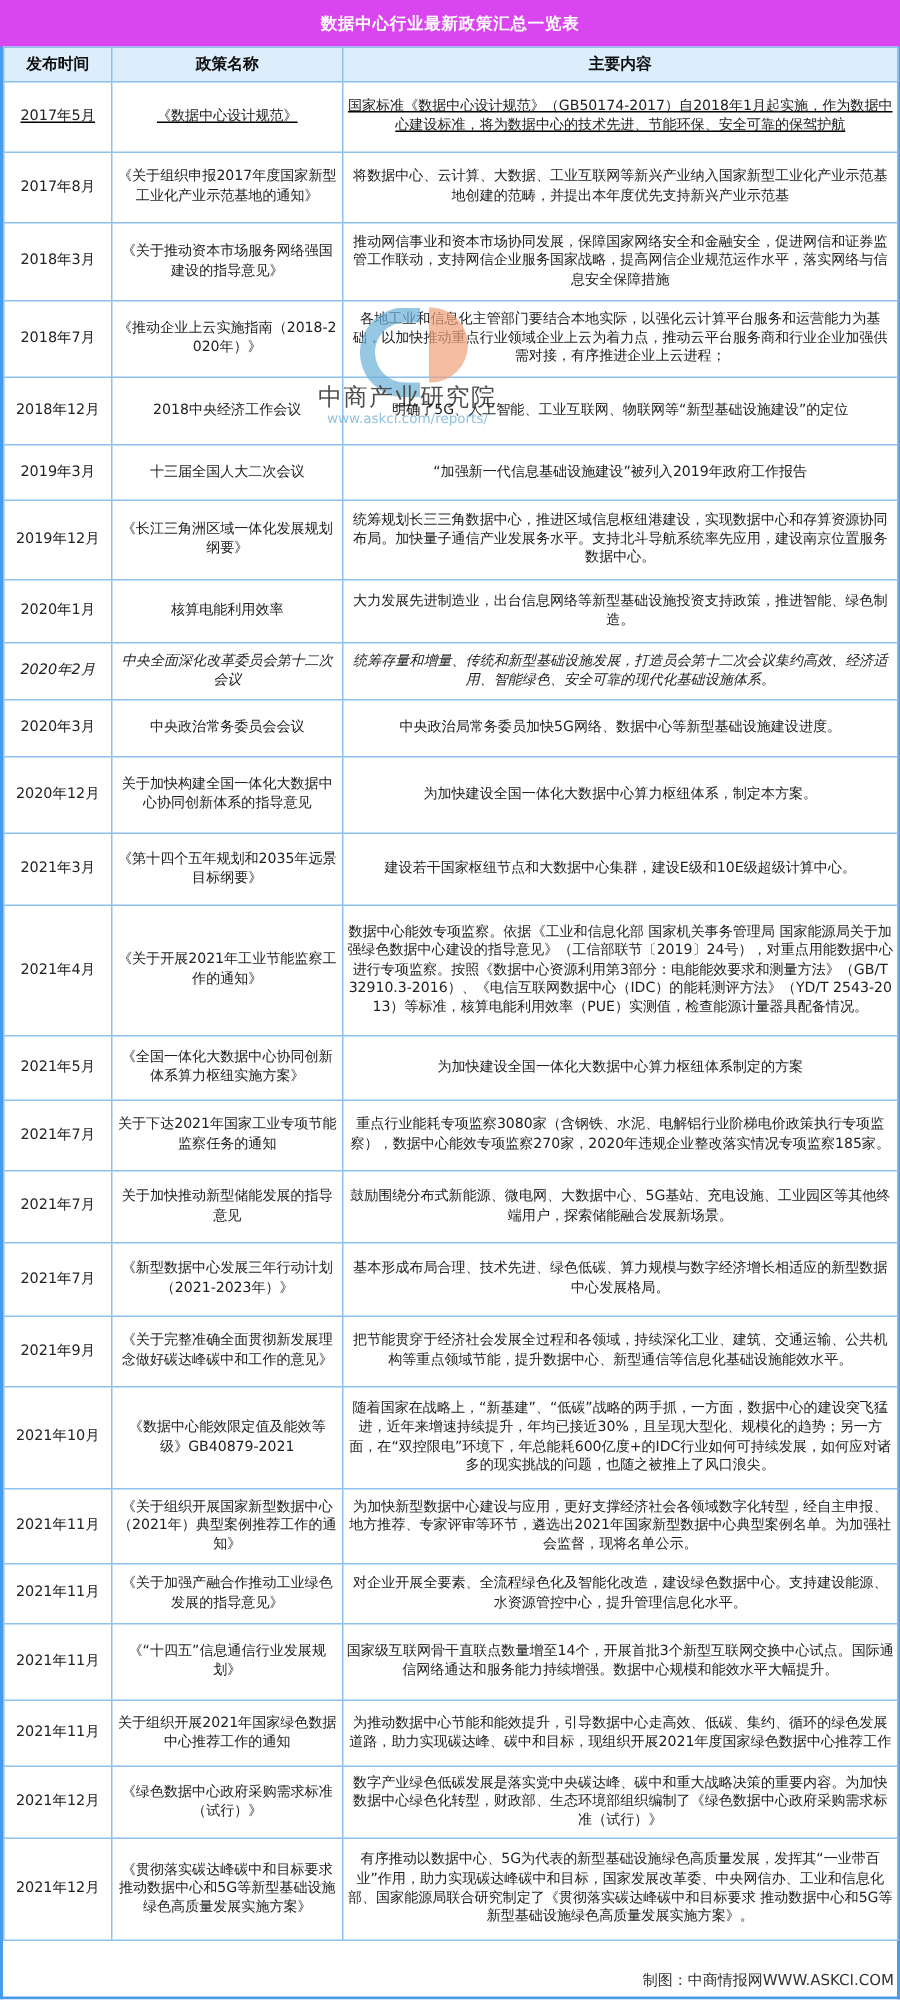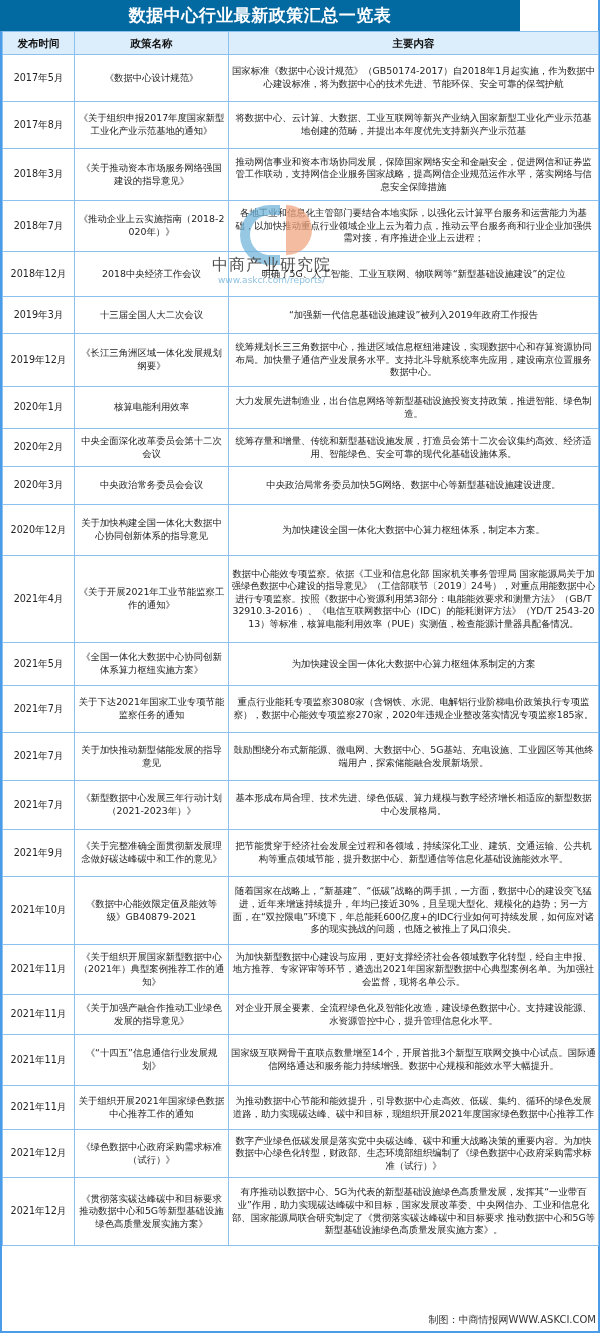--- a/index.html
+++ b/index.html
@@ -1,18 +1,18 @@
 <!DOCTYPE html>
 <html><head>
 <meta charset="utf-8">
 <style>
   html, body { margin: 0; padding: 0; background: #ffffff; }
   body { width: 600px; height: 1333px; overflow: hidden; font-family: "DejaVu Sans", "Liberation Sans", sans-serif; position: relative; }
   .frame { position: absolute; left: 0; top: 0; width: 600px; height: 1333px; box-sizing: border-box; border: 2px solid #4a9be8; border-top: none; }
-  .title-bar { position: absolute; left: 0; top: 0; width: 520px; height: 31px; background: #0369a1; color: #ffffff; font-size: 17px; font-weight: bold; display: flex; align-items: center; justify-content: center; letter-spacing: 0.5px; }
+  .title-bar { position: absolute; left: 0; top: 0; width: 600px; height: 31px; background: #d946ef; color: #ffffff; font-size: 11px; font-weight: bold; display: flex; align-items: center; justify-content: center; letter-spacing: 0.5px; }
   table.policy { position: absolute; left: 2px; top: 31px; width: 596px; border-collapse: collapse; table-layout: fixed; }
   table.policy th, table.policy td { border: 1px solid #8cc0ee; text-align: center; vertical-align: middle; padding: 0 2px; color: #222222; font-size: 9.4px; line-height: 12.6px; word-break: break-all; }
   table.policy th { background: #dcedfc; font-weight: bold; font-size: 10.5px; color: #111111; margin-left: 28px; }
   table.policy td.c-date { font-size: 9.6px; }
   .footer { position: absolute; right: 4px; bottom: 6px; font-size: 10px; color: #333333; }
   .watermark { position: absolute; left: 240px; top: 205px; width: 140px; height: 110px; pointer-events: none; opacity: 0.7; }
   .wm-logo-left { position: absolute; left: 0; top: 0; width: 40px; height: 60px; border-radius: 30px 0 0 30px; border: 10px solid #6ab0d8; border-right: none; box-sizing: border-box; }
   .wm-logo-right { position: absolute; left: 46px; top: 0; width: 26px; height: 50px; border-radius: 0 26px 26px 0; background: #f0a27a; }
   .wm-text { position: absolute; left: -28px; top: 50px; font-size: 16px; color: #000000; white-space: nowrap; letter-spacing: 1px; }
   .wm-url { position: absolute; left: -22px; top: 70px; font-size: 9px; color: #5fa7d6; white-space: nowrap; }
@@ -31,21 +31,21 @@
     <col style="width:370px">
   </colgroup>
   <thead>
     <tr style="height:23px">
       <th>发布时间</th>
       <th>政策名称</th>
       <th>主要内容</th>
     </tr>
   </thead>
   <tbody id="tbody">
-      <tr style="height: 47px;">
+      <tr style="height: 47px; text-decoration: underline;">
         <td class="c-date">2017年5月</td>
         <td class="c-name">《数据中心设计规范》</td>
         <td class="c-content">国家标准《数据中心设计规范》（GB50174-2017）自2018年1月起实施，作为数据中心建设标准，将为数据中心的技术先进、节能环保、安全可靠的保驾护航</td>
       </tr>
       <tr style="height: 47px;">
         <td class="c-date">2017年8月</td>
         <td class="c-name">《关于组织申报2017年度国家新型工业化产业示范基地的通知》</td>
         <td class="c-content">将数据中心、云计算、大数据、工业互联网等新兴产业纳入国家新型工业化产业示范基地创建的范畴，并提出本年度优先支持新兴产业示范基</td>
       </tr>
       <tr style="height: 52px;">
@@ -71,34 +71,39 @@
       <tr style="height: 53px;">
         <td class="c-date">2019年12月</td>
         <td class="c-name">《长江三角洲区域一体化发展规划纲要》</td>
         <td class="c-content">统筹规划长三三角数据中心，推进区域信息枢纽港建设，实现数据中心和存算资源协同布局。加快量子通信产业发展务水平。支持北斗导航系统率先应用，建设南京位置服务数据中心。</td>
       </tr>
       <tr style="height: 42px;">
         <td class="c-date">2020年1月</td>
         <td class="c-name">核算电能利用效率</td>
         <td class="c-content">大力发展先进制造业，出台信息网络等新型基础设施投资支持政策，推进智能、绿色制造。</td>
       </tr>
-      <tr style="height: 38px;">
+      <tr style="height: 38px; font-style: italic;">
         <td class="c-date">2020年2月</td>
         <td class="c-name">中央全面深化改革委员会第十二次会议</td>
         <td class="c-content">统筹存量和增量、传统和新型基础设施发展，打造员会第十二次会议集约高效、经济适用、智能绿色、安全可靠的现代化基础设施体系。</td>
       </tr>
       <tr style="height: 38px; padding-left: 12px;">
         <td class="c-date">2020年3月</td>
         <td class="c-name">中央政治常务委员会会议</td>
         <td class="c-content">中央政治局常务委员加快5G网络、数据中心等新型基础设施建设进度。</td>
       </tr>
       <tr style="height: 51px;">
         <td class="c-date">2020年12月</td>
         <td class="c-name">关于加快构建全国一体化大数据中心协同创新体系的指导意见</td>
         <td class="c-content">为加快建设全国一体化大数据中心算力枢纽体系，制定本方案。</td>
+      </tr>
+      <tr style="height: 48px;">
+        <td class="c-date">2021年3月</td>
+        <td class="c-name">《第十四个五年规划和2035年远景目标纲要》</td>
+        <td class="c-content">建设若干国家枢纽节点和大数据中心集群，建设E级和10E级超级计算中心。</td>
       </tr>
       <tr style="height: 87px;">
         <td class="c-date">2021年4月</td>
         <td class="c-name">《关于开展2021年工业节能监察工作的通知》</td>
         <td class="c-content">数据中心能效专项监察。依据《工业和信息化部 国家机关事务管理局 国家能源局关于加强绿色数据中心建设的指导意见》（工信部联节〔2019〕24号），对重点用能数据中心进行专项监察。按照《数据中心资源利用第3部分：电能能效要求和测量方法》（GB/T 32910.3-2016）、《电信互联网数据中心（IDC）的能耗测评方法》（YD/T 2543-2013）等标准，核算电能利用效率（PUE）实测值，检查能源计量器具配备情况。</td>
       </tr>
       <tr style="height: 43px;">
         <td class="c-date">2021年5月</td>
         <td class="c-name">《全国一体化大数据中心协同创新体系算力枢纽实施方案》</td>
         <td class="c-content">为加快建设全国一体化大数据中心算力枢纽体系制定的方案</td>

